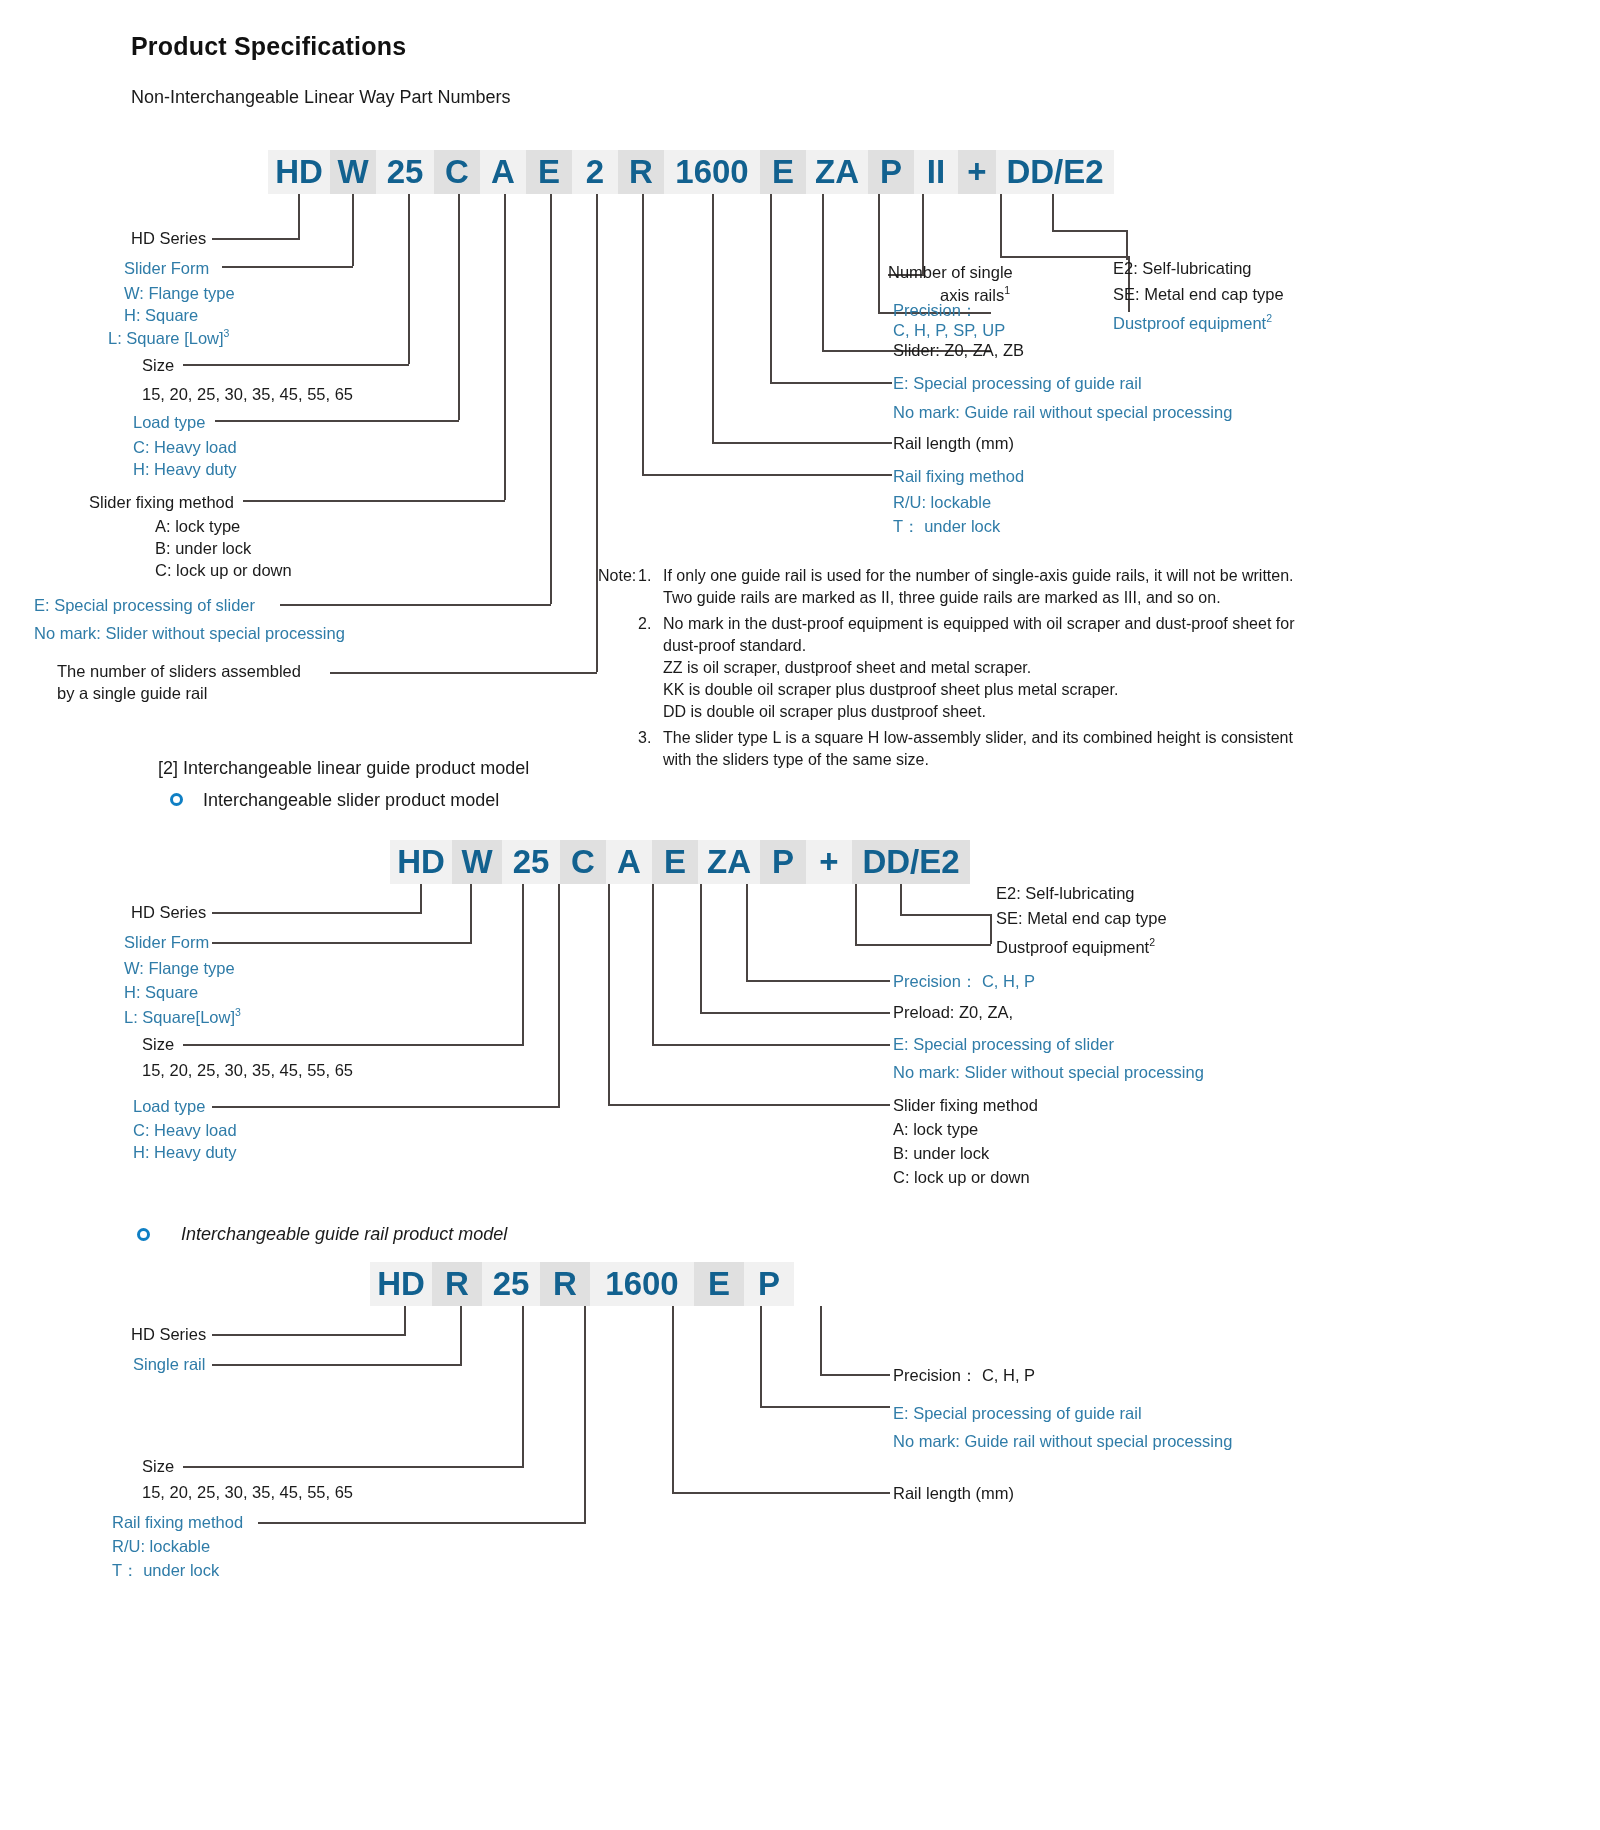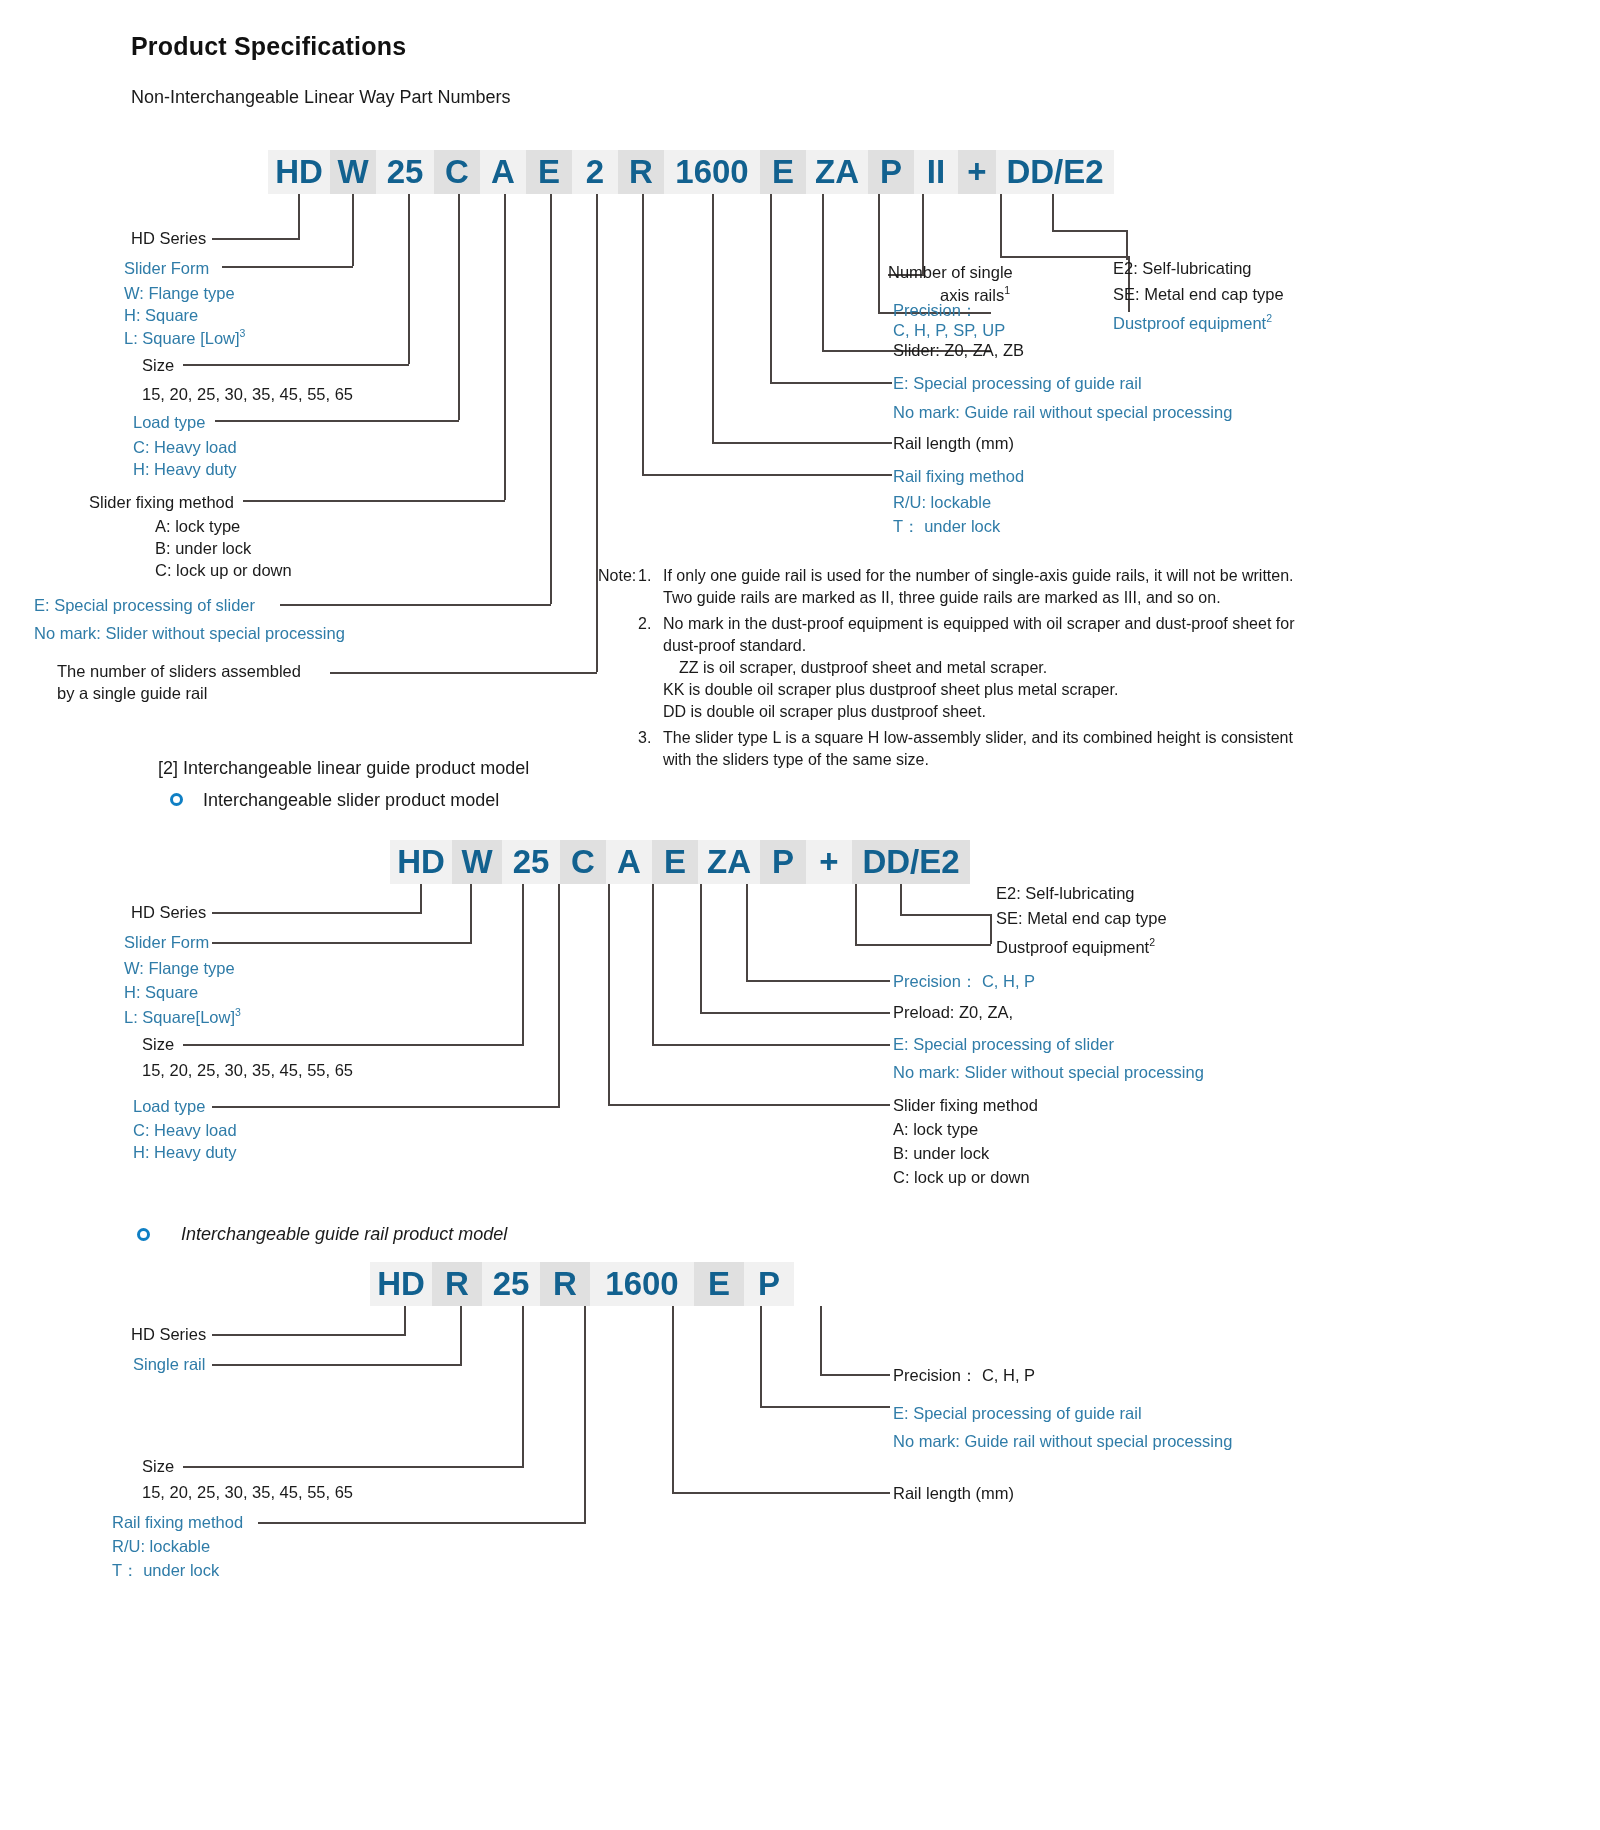--- a/index.html
+++ b/index.html
@@ -160,21 +160,21 @@
   <div class="ln hln" style="left:1000px; top:256px; width:128px;"></div>
   <div class="ln vln" style="left:1128px; top:256px; height:56px;"></div>
   <div class="ln hln" style="left:1052px; top:230px; width:76px;"></div>
   <div class="ln vln" style="left:1126px; top:230px; height:30px;"></div>
 
   <div class="t lbl blk" style="left:131px; top:228px;">HD Series</div>
 
   <div class="t lbl blu" style="left:124px; top:258px;">Slider Form</div>
   <div class="t lbl blu" style="left:124px; top:283px;">W: Flange type</div>
   <div class="t lbl blu" style="left:124px; top:305px;">H: Square</div>
-  <div class="t lbl blu" style="left:124px; top:327px;"><span>L: Square [Low]</span><span class="sup">3</span></div>
+  <div class="t lbl blu" style="left:108px; top:327px;"><span>L: Square [Low]</span><span class="sup">3</span></div>
 
   <div class="t lbl blk" style="left:142px; top:355px;">Size</div>
   <div class="t lbl blk" style="left:142px; top:384px;">15, 20, 25, 30, 35, 45, 55, 65</div>
 
   <div class="t lbl blu" style="left:133px; top:412px;">Load type</div>
   <div class="t lbl blu" style="left:133px; top:437px;">C: Heavy load</div>
   <div class="t lbl blu" style="left:133px; top:459px;">H: Heavy duty</div>
 
   <div class="t lbl blk" style="left:89px; top:492px;">Slider fixing method</div>
   <div class="t lbl blk" style="left:155px; top:516px;">A: lock type</div>
@@ -209,21 +209,21 @@
   <div class="t lbl blu" style="left:1113px; top:312px;"><span>Dustproof equipment</span><span class="sup">2</span></div>
 
   <div id="notes-block">
       <div class="t note" style="left: 598px; top: 566px;">Note:</div>
       <div class="t note" style="left: 638px; top: 566px;">1.</div>
       <div class="t note" style="left: 663px; top: 566px;">If only one guide rail is used for the number of single-axis guide rails, it will not be written.</div>
       <div class="t note" style="left: 663px; top: 588px;">Two guide rails are marked as II, three guide rails are marked as III, and so on.</div>
       <div class="t note" style="left: 638px; top: 614px;">2.</div>
       <div class="t note" style="left: 663px; top: 614px;">No mark in the dust-proof equipment is equipped with oil scraper and dust-proof sheet for</div>
       <div class="t note" style="left: 663px; top: 636px;">dust-proof standard.</div>
-      <div class="t note" style="left: 679px; top: 658px;">ZZ is oil scraper, dustproof sheet and metal scraper.</div>
+      <div class="t note" style="left: 663px; top: 658px;">ZZ is oil scraper, dustproof sheet and metal scraper.</div>
       <div class="t note" style="left: 663px; top: 680px;">KK is double oil scraper plus dustproof sheet plus metal scraper.</div>
       <div class="t note" style="left: 663px; top: 702px;">DD is double oil scraper plus dustproof sheet.</div>
       <div class="t note" style="left: 638px; top: 728px;">3.</div>
       <div class="t note" style="left: 663px; top: 728px;">The slider type L is a square H low-assembly slider, and its combined height is consistent</div>
       <div class="t note" style="left: 663px; top: 750px;">with the sliders type of the same size.</div>
     </div>
 
   <div class="t sec" style="left:138px; top:758px;margin-left:20px;">[2] Interchangeable linear guide product model</div>
   <div class="ring" style="left:170px; top:793px;"></div>
   <div class="t sec" style="left:203px; top:790px;">Interchangeable slider product model</div>

